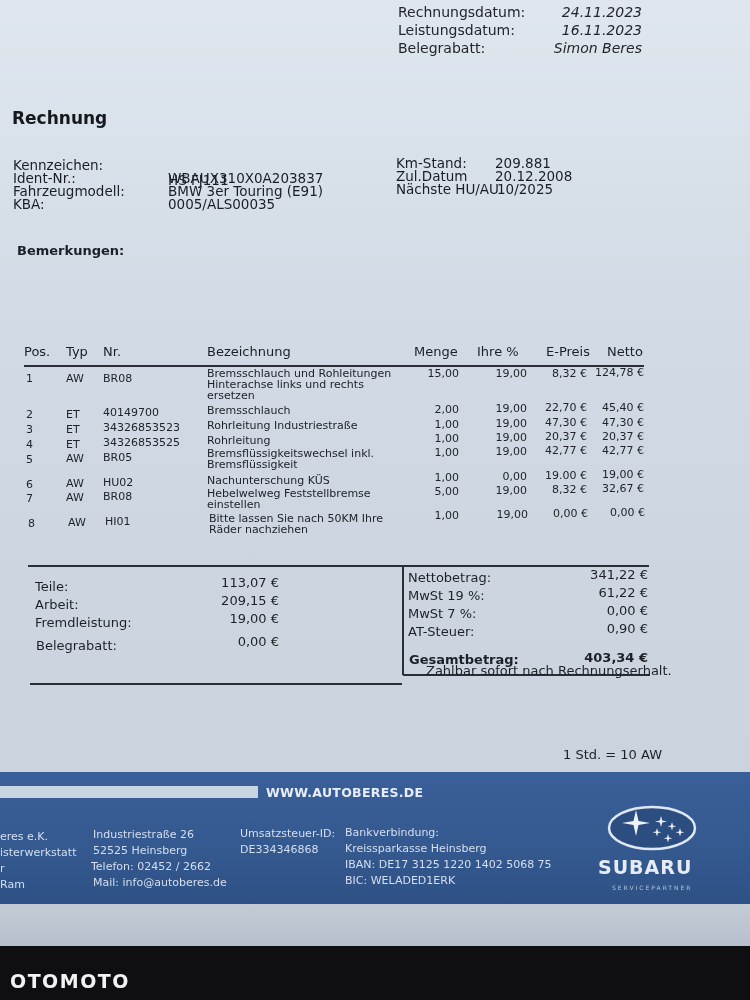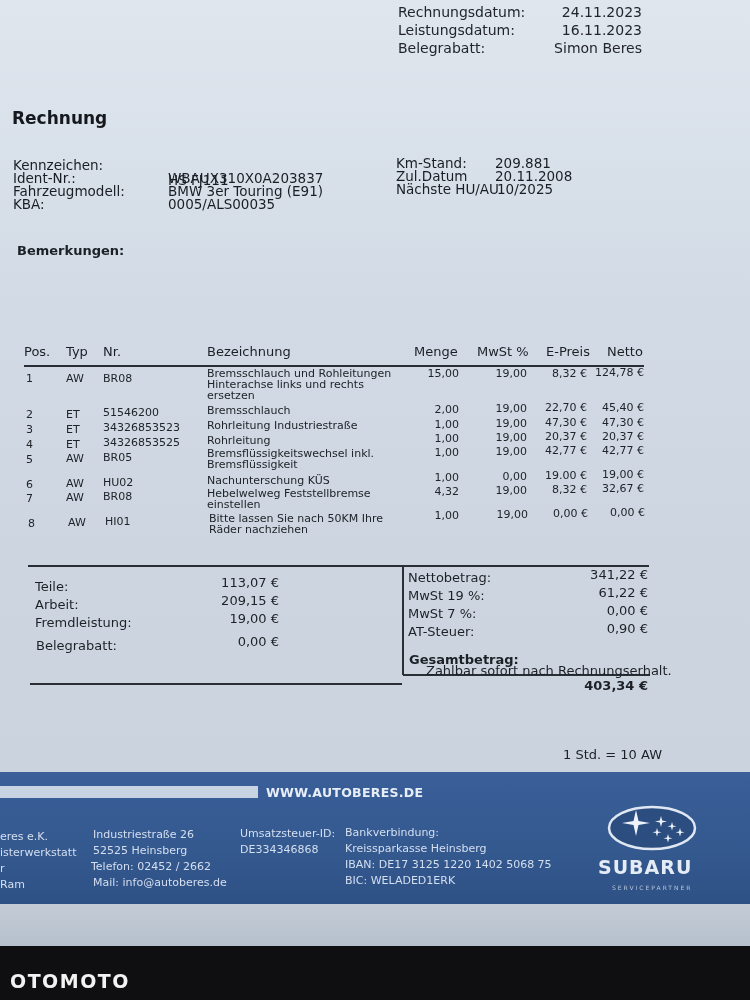--- a/index.html
+++ b/index.html
@@ -10,21 +10,21 @@
       color: #1b1f26;
       position: relative;
     }
     .paper {
       position: absolute; left: 0; top: 0; width: 750px; height: 945px;
       background: linear-gradient(180deg, #dfe6ee 0%, #d3dce6 30%, #cdd6e0 60%, #c9d2dc 100%);
     }
     .abs { position: absolute; white-space: nowrap; }
     .meta { font-size: 14px; color: #22262c; }
     .meta-label { left: 398px; }
-    .meta-value { right: 108px; text-align: right; }
+    .meta-value { right: 108px; text-align: right; font-style: italic; }
     .title { left: 12px; top: 108px; font-size: 17px; font-weight: bold; color: #15181d; }
     .veh { font-size: 13.5px; line-height: 13px; color: #1a1e24; }
     .veh-label { left: 13px; }
     .veh-value { left: 168px; }
     .veh2-label { left: 396px; }
     .veh2-value { left: 495px; }
     .remarks { left: 17px; top: 243px; font-size: 13px; font-weight: bold; }
 
     .thead { font-size: 13px; color: #1b1f26; top: 344px; }
     .head-line { position: absolute; left: 24px; width: 620px; top: 365px; height: 1.5px; background: #2b2f35; }
@@ -75,55 +75,55 @@
   <span class="abs veh veh-label" style="top:172px">Ident-Nr.:</span>
   <span class="abs veh veh-value" style="top:172px">WBAUX310X0A203837</span>
   <span class="abs veh veh-label" style="top:185px">Fahrzeugmodell:</span>
   <span class="abs veh veh-value" style="top:185px">BMW 3er Touring (E91)</span>
   <span class="abs veh veh-label" style="top:198px">KBA:</span>
   <span class="abs veh veh-value" style="top:198px">0005/ALS00035</span>
 
   <span class="abs veh veh2-label" style="top:157px">Km-Stand:</span>
   <span class="abs veh veh2-value" style="top:157px">209.881</span>
   <span class="abs veh veh2-label" style="top:170px">Zul.Datum</span>
-  <span class="abs veh veh2-value" style="top:170px">20.11.2008</span>
+  <span class="abs veh veh2-value" style="top:170px">20.12.2008</span>
   <span class="abs veh veh2-label" style="top:183px">Nächste HU/AU</span>
   <span class="abs veh" style="top:183px; left:497px">10/2025</span>
 </div>
 
 <div class="abs remarks">Bemerkungen:</div>
 
 <div>
   <span class="abs thead" style="left:24px">Pos.</span>
   <span class="abs thead" style="left:66px">Typ</span>
   <span class="abs thead" style="left:103px">Nr.</span>
   <span class="abs thead" style="left:207px">Bezeichnung</span>
   <span class="abs thead" style="left:414px">Menge</span>
-  <span class="abs thead" style="left:477px">MwSt %</span>
+  <span class="abs thead" style="left:477px">Ihre %</span>
   <span class="abs thead" style="left:546px">E-Preis</span>
   <span class="abs thead" style="left:607px">Netto</span>
   <div class="head-line"></div>
 
   <div>
     <span class="abs cell" style="left:26px; top:373px">1</span>
     <span class="abs cell" style="left:66px; top:373px">AW</span>
     <span class="abs cell" style="left:103px; top:373px">BR08</span>
     <span class="abs cell" style="left:207px; top:368px">Bremsschlauch und Rohleitungen</span>
     <span class="abs cell" style="left:207px; top:379px">Hinterachse links und rechts</span>
     <span class="abs cell" style="left:207px; top:390px">ersetzen</span>
     <span class="abs cell right" style="right:291px; top:368px">15,00</span>
     <span class="abs cell right" style="right:223px; top:368px">19,00</span>
     <span class="abs cell right" style="right:163px; top:368px">8,32 €</span>
     <span class="abs cell right" style="right:106px; top:367px">124,78 €</span>
   </div>
 
   <div>
     <span class="abs cell" style="left:26px; top:409px">2</span>
     <span class="abs cell" style="left:66px; top:409px">ET</span>
-    <span class="abs cell" style="left:103px; top:407px">51546200</span>
+    <span class="abs cell" style="left:103px; top:407px">40149700</span>
     <span class="abs cell" style="left:207px; top:405px">Bremsschlauch</span>
     <span class="abs cell right" style="right:291px; top:404px">2,00</span>
     <span class="abs cell right" style="right:223px; top:403px">19,00</span>
     <span class="abs cell right" style="right:163px; top:402px">22,70 €</span>
     <span class="abs cell right" style="right:106px; top:402px">45,40 €</span>
   </div>
 
   <div>
     <span class="abs cell" style="left:26px; top:424px">3</span>
     <span class="abs cell" style="left:66px; top:424px">ET</span>
@@ -168,21 +168,21 @@
     <span class="abs cell right" style="right:163px; top:470px">19.00 €</span>
     <span class="abs cell right" style="right:106px; top:469px">19,00 €</span>
   </div>
 
   <div>
     <span class="abs cell" style="left:26px; top:493px">7</span>
     <span class="abs cell" style="left:66px; top:492px">AW</span>
     <span class="abs cell" style="left:103px; top:491px">BR08</span>
     <span class="abs cell" style="left:207px; top:488px">Hebelwelweg Feststellbremse</span>
     <span class="abs cell" style="left:207px; top:499px">einstellen</span>
-    <span class="abs cell right" style="right:291px; top:486px">4,32</span>
+    <span class="abs cell right" style="right:291px; top:486px">5,00</span>
     <span class="abs cell right" style="right:223px; top:485px">19,00</span>
     <span class="abs cell right" style="right:163px; top:484px">8,32 €</span>
     <span class="abs cell right" style="right:106px; top:483px">32,67 €</span>
   </div>
 
   <div>
     <span class="abs cell" style="left:28px; top:518px">8</span>
     <span class="abs cell" style="left:68px; top:517px">AW</span>
     <span class="abs cell" style="left:105px; top:516px">HI01</span>
     <span class="abs cell" style="left:209px; top:513px">Bitte lassen Sie nach 50KM Ihre</span>
@@ -211,21 +211,21 @@
 
   <span class="abs sum" style="left:408px; top:570px">Nettobetrag:</span>
   <span class="abs sum right" style="right:102px; top:567px">341,22 €</span>
   <span class="abs sum" style="left:408px; top:588px">MwSt 19 %:</span>
   <span class="abs sum right" style="right:102px; top:585px">61,22 €</span>
   <span class="abs sum" style="left:408px; top:606px">MwSt 7 %:</span>
   <span class="abs sum right" style="right:102px; top:603px">0,00 €</span>
   <span class="abs sum" style="left:408px; top:624px">AT-Steuer:</span>
   <span class="abs sum right" style="right:102px; top:621px">0,90 €</span>
   <span class="abs sum sum-bold" style="left:409px; top:652px">Gesamtbetrag:</span>
-  <span class="abs sum sum-bold right" style="right:102px; top:678px">403,34 €</span>
+  <span class="abs sum sum-bold right" style="right:102px; top:650px">403,34 €</span>
 </div>
 
 <span class="abs sum" style="left:426px; top:663px">Zahlbar sofort nach Rechnungserhalt.</span>
 <span class="abs sum" style="left:563px; top:747px">1 Std. = 10 AW</span>
 
 <div class="footer-band"></div>
 <div class="footer-stripe"></div>
 <span class="abs url">WWW.AUTOBERES.DE</span>
 
 <div>

